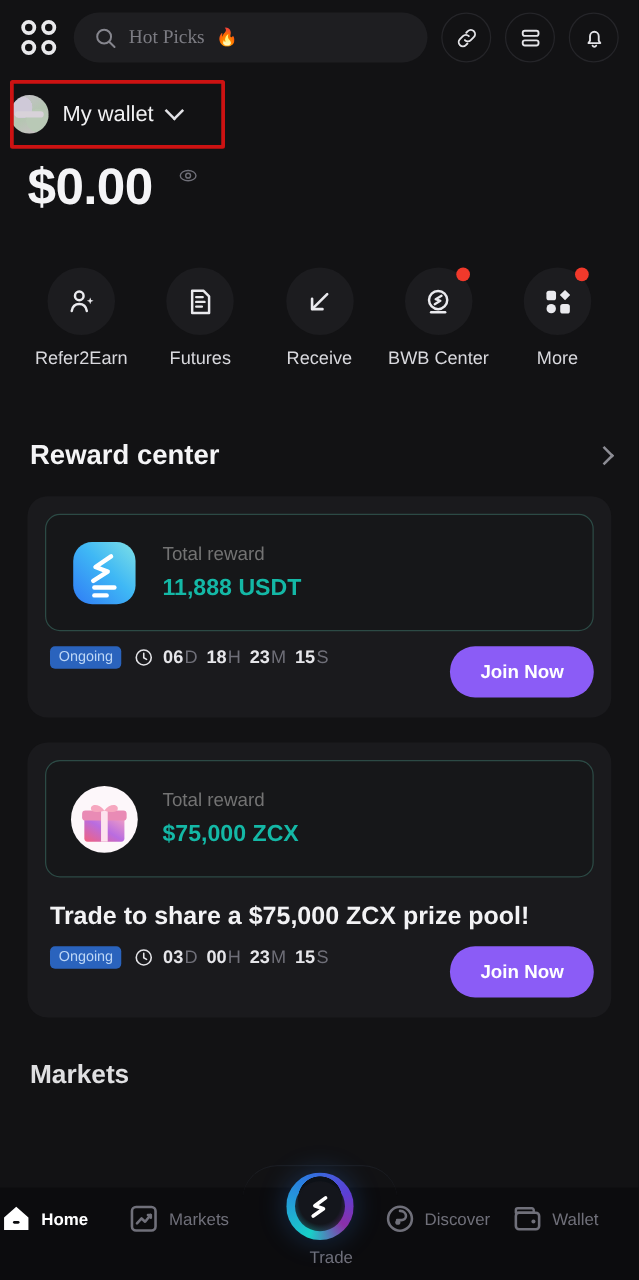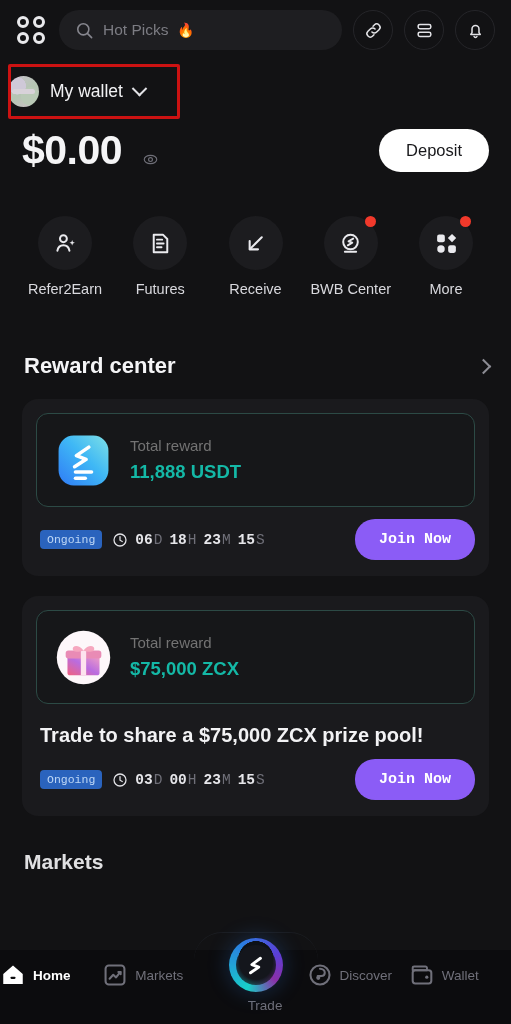--- a/index.html
+++ b/index.html
@@ -10,21 +10,21 @@
     overflow:hidden;
   }
   .phone { position:relative; width:511px; height:1024px; background:#121214; overflow:hidden; }
 
   
   .topbar { display:flex; align-items:center; gap:11px; padding:6px 16px 0 14px; height:54px; }
   .grid-icon { width:34px; height:34px; flex:0 0 34px; display:grid; grid-template-columns:1fr 1fr; grid-template-rows:1fr 1fr; gap:4px; padding:3px; }
   .grid-icon i { display:block; border:3px solid #e9e9ec; border-radius:50%; width:12px; height:12px; }
   .searchbar {
     flex:1 1 auto; height:40px; background:#1e1e21; border-radius:20px;
-    display:flex; align-items:center; gap:9px; padding:0 16px; min-width:0;
+    display:flex; align-items:center; gap:9px; padding:0 16px; min-width:0;font-family:Liberation Serif, serif;
   }
   .searchbar .ph { color:#7c7c83; font-size:15.5px; white-space:nowrap; overflow:hidden; text-overflow:ellipsis; }
   .flame { font-size:14px; }
   .circbtn {
     width:40px; height:40px; flex:0 0 40px; border-radius:50%;
     border:1px solid #252529; display:flex; align-items:center; justify-content:center;
   }
 
   
   .wallet-wrap { position:relative; margin:14px 0 0 0; padding:0 2px; }
@@ -37,21 +37,21 @@
       linear-gradient(150deg,#c9c0cf 0%,#b5c6b2 52%,#cdbfc8 100%);
     position:relative; overflow:hidden;
   }
   .avatar::after { content:""; position:absolute; left:14%; top:42%; width:72%; height:17%; background:#d8d2d9; border-radius:3px; }
   .wallet-name { color:#f1f1f3; font-size:17.5px; }
   .chev-d { width:11px; height:11px; border-right:2.2px solid #e2e2e6; border-bottom:2.2px solid #e2e2e6; transform:rotate(45deg) translate(-2px,-2px); }
   .redbox { position:absolute; left:8px; top:-4px; width:172px; height:55px; border:3px solid #cc1212; border-radius:2px; pointer-events:none; }
 
   
   .balance-row { display:flex; align-items:center; justify-content:space-between; padding:14px 22px 0 22px; }
-  .bal-left { display:flex; align-items:flex-end; gap:21px; }
+  .bal-left { display:flex; align-items:flex-start; gap:21px; }
   .balance { color:#f4f4f6; font-size:41px; font-weight:700; letter-spacing:-0.5px; line-height:1; }
   .eye { margin-top:4px; }
   .deposit-btn {
     background:#ffffff; color:#18181b; font-size:16.5px; border:none;
     border-radius:22px; padding:12px 27px; cursor:pointer; font-family:inherit;
   }
 
   
   .actions { display:flex; justify-content:space-between; padding:44px 26px 0 26px; }
   .action { width:78px; display:flex; flex-direction:column; align-items:center; gap:11px; position:relative; cursor:pointer; }
@@ -72,21 +72,21 @@
   }
   .card-top {
     border:1px solid #2c4a45; border-radius:12px; background:#161719;
     display:flex; align-items:center; gap:18px; padding:16px 18px; height:94px;
   }
   .card-top-text { display:flex; flex-direction:column; gap:7px; }
   .reward-label { color:#737373; font-size:15px; }
   .reward-amount { color:#14b8a6; font-size:18.5px; font-weight:700; }
   .badge-icon { width:57px; height:57px; flex:0 0 57px; }
   .card-title { color:#f2f2f4; font-size:20px; font-weight:700; padding:20px 4px 0 4px; }
-  .card-bottom { display:flex; align-items:center; justify-content:space-between; padding:12px 0 16px 4px;font-family:Liberation Mono, monospace; }
+  .card-bottom { display:flex; align-items:flex-start; justify-content:space-between; padding:12px 0 16px 4px; }
   .meta { display:flex; align-items:center; gap:10px; }
   .pill { background:#2a63bd; color:#bcd6f6; font-size:11.5px; border-radius:4px; padding:3px 7px; }
   .timer { display:flex; align-items:center; gap:7px; color:#cfcfd6; font-size:14.5px; }
   .tnum { color:#e6e6ea; font-weight:600; }
   .tunit { color:#6f6f78; font-weight:400; margin-left:1px; }
   .join-btn {
     background:#8b5cf6; color:#ffffff; font-size:15px; font-weight:700; border:none;
     border-radius:20px; padding:12px 24px; cursor:pointer; font-family:inherit;
   }
 
@@ -176,21 +176,20 @@
   <div class="balance-row">
     <div class="bal-left">
       <span class="balance">$0.00</span>
       <span class="eye">
         <svg width="15" height="15" viewBox="0 0 24 24" fill="none">
           <ellipse cx="12" cy="12" rx="10" ry="6.6" stroke="#6f6f78" stroke-width="1.8"></ellipse>
           <circle cx="12" cy="12" r="3.1" stroke="#6f6f78" stroke-width="1.8"></circle>
         </svg>
       </span>
     </div>
-    <button class="deposit-btn">Deposit</button>
   </div>
 
   <div class="actions">
 
     <div class="action">
       <div class="action-circle">
         <svg width="25" height="25" viewBox="0 0 24 24" fill="none">
           <circle cx="10" cy="7.4" r="3.3" stroke="#eaeaee" stroke-width="1.9"></circle>
           <path d="M4.2 19c.6-3.4 3-5.3 5.8-5.3s5.2 1.9 5.8 5.3" stroke="#eaeaee" stroke-width="1.9" stroke-linecap="round"></path>
           <path d="M18.4 8.6l.7 1.9 1.9.7-1.9.7-.7 1.9-.7-1.9-1.9-.7 1.9-.7.7-1.9Z" fill="#eaeaee"></path>

